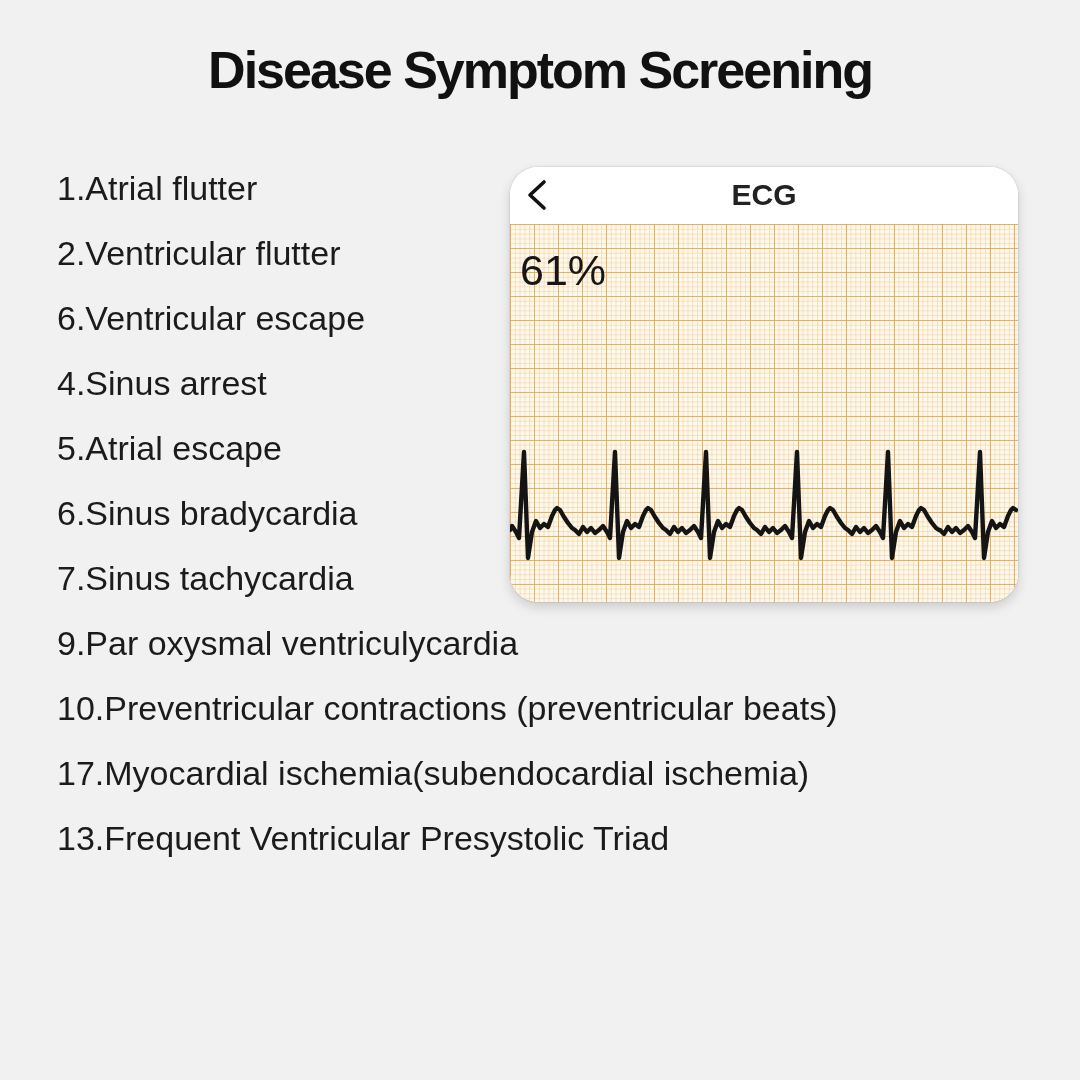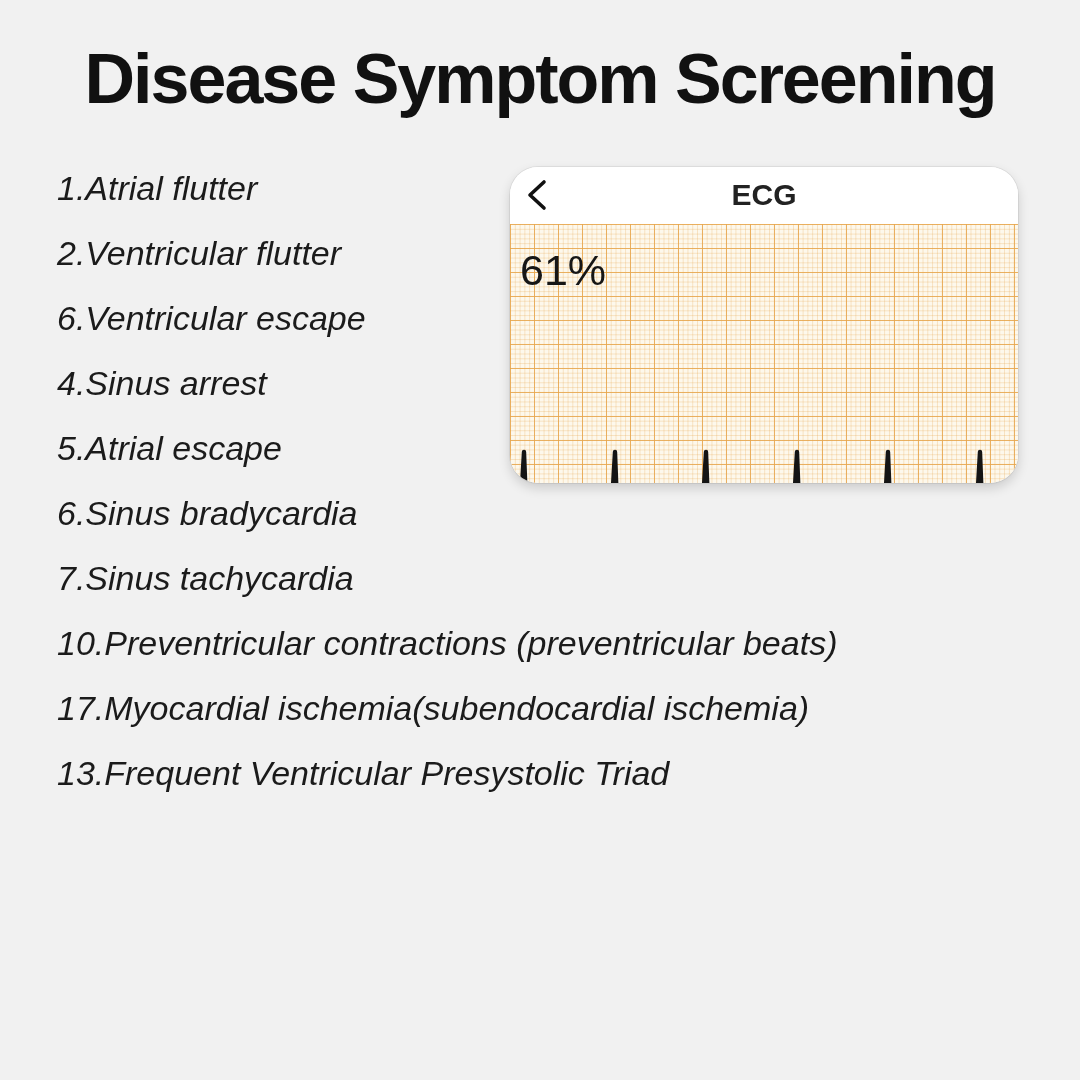--- a/index.html
+++ b/index.html
@@ -11,34 +11,33 @@
   html,body{margin:0;padding:0;}
   body{
     width:1080px;height:1080px;position:relative;overflow:hidden;
     background:var(--page-bg);
     font-family:"Liberation Sans", sans-serif;
     color:var(--ink);
   }
   .page-title{
     position:absolute;top:44px;left:0;right:0;margin:0;
     text-align:center;
-    font-size:70px;font-weight:800;letter-spacing:-2px;color:#111;
+    font-size:52px;font-weight:800;letter-spacing:-2px;color:#111;
     line-height:1.0;
   }
   .symptom-list{
     position:absolute;left:57px;top:156px;margin:0;padding:0;
     list-style:none;
     font-size:34px;font-weight:400;color:#1b1b1b;
     white-space:nowrap;
-    font-style:italic;
   }
   .symptom-list li{height:65px;line-height:65px;}
   
   .ecg-panel{
-    position:absolute;left:510px;top:167px;width:508px;height:316px;
+    position:absolute;left:510px;top:167px;width:508px;height:435px;
     background:var(--panel-bg);border-radius:28px;overflow:hidden;
     box-shadow:0 5px 12px rgba(0,0,0,0.16), 0 0 0 1px rgba(0,0,0,0.06);
   }
   .ecg-header{
     position:absolute;left:0;top:0;right:0;height:57px;background:#fff;z-index:2;
   }
   .ecg-screen-title{
     position:absolute;left:0;right:0;top:11px;text-align:center;
     font-size:30px;font-weight:600;color:#222;
   }
@@ -72,20 +71,21 @@
 <h1 class="page-title">Disease Symptom Screening</h1>
 
 <ul class="symptom-list">
     <li>1.Atrial flutter</li>
     <li>2.Ventricular flutter</li>
     <li>6.Ventricular escape</li>
     <li>4.Sinus arrest</li>
     <li>5.Atrial escape</li>
     <li>6.Sinus bradycardia</li>
     <li>7.Sinus tachycardia</li>
+    <li>9.Par oxysmal ventriculycardia</li>
     <li>10.Preventricular contractions (preventricular beats)</li>
     <li>17.Myocardial ischemia(subendocardial ischemia)</li>
     <li>13.Frequent Ventricular Presystolic Triad</li>
   </ul>
 
 <div class="ecg-panel">
   <div class="ecg-header">
     <span class="back-button">
       <svg width="24" height="32" viewBox="0 0 24 32">
         <polyline points="19,3 5,16 19,29" fill="none" stroke="#111" stroke-width="3.6" stroke-linecap="round" stroke-linejoin="round"></polyline>

